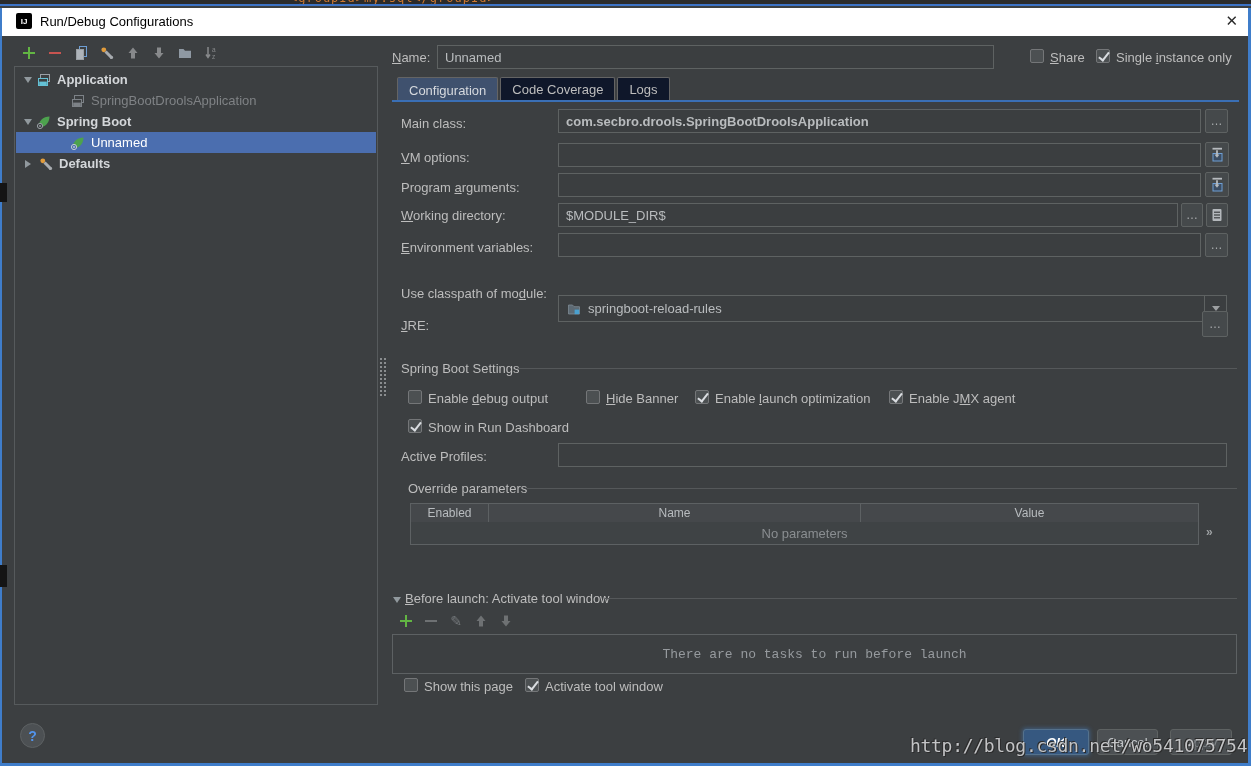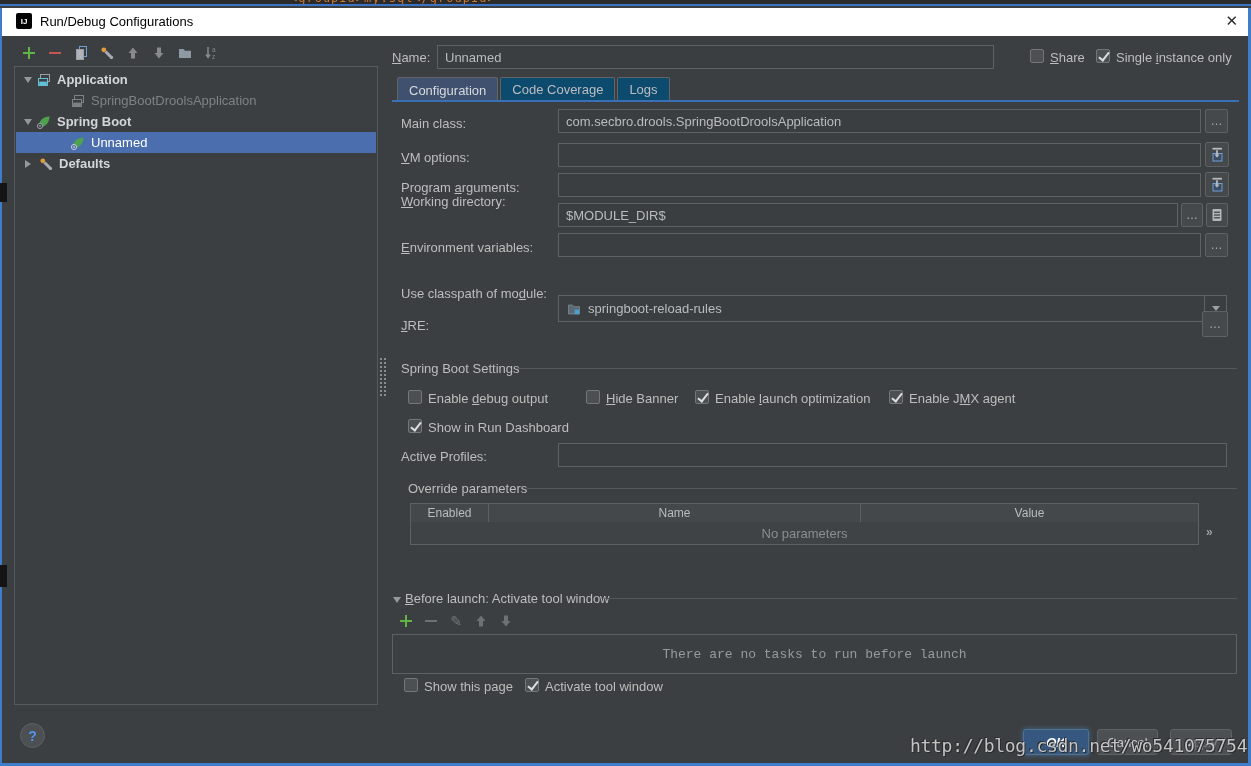--- a/index.html
+++ b/index.html
@@ -57,21 +57,21 @@
   .arr { width:0; height:0; border-left:4px solid transparent; border-right:4px solid transparent; border-top:5px solid #9da0a2; }
   .cb { position:absolute; width:14px; height:14px; background:#4c5052; border:1px solid #747678; border-radius:2px; }
   .cb.on::after { content:""; position:absolute; left:4px; top:0px; width:4px; height:9px;
                   border:solid #dadde1; border-width:0 2px 2px 0; transform:rotate(38deg); }
   .dim { color:#74787b; }
   .sepline { position:absolute; height:1px; background:#55585a; }
 
   
   .tabs { left:397px; top:77px; display:flex; align-items:center; height:24px; }
   .tab { border:1px solid #646464; border-bottom:none; border-radius:2px 2px 0 0; padding:4px 11px 4px;
-         margin-right:2px; color:#bdbdbd; background:#0c4a6e; }
+         margin-right:2px; color:#bdbdbd; background:#0f172a; }
   .tab.sel { background:#3f516e; color:#d6d9de; padding-top:5px; }
   .tabline { left:392px; top:100px; width:847px; height:2px; background:#3a6fb5; }
 
   
   .ptable { left:410px; top:503px; width:789px; border:1px solid #5d6163; }
   .phead { display:flex; background:#45484b; height:18px; font-size:12px; color:#b8bcbf; }
   .pc { display:flex; align-items:center; justify-content:center; border-right:1px solid #5d6163; }
   .pc:last-child { border-right:none; }
   .pbody { height:22px; display:flex; align-items:center; justify-content:center; color:#8a8e91; background:#3f4345; }
 
@@ -234,21 +234,21 @@
   <span class="lbl" style="left:1116px;top:50px;"><i>Single </i><i class="u">i</i><i>nstance only</i></span>
 
   <div class="abs tabs">
     <div class="tab sel">Configuration</div>
     <div class="tab">Code Coverage</div>
     <div class="tab">Logs</div>
   </div>
   <div class="abs tabline"></div>
 
   <span class="lbl" style="left:401px;top:116px;">Main class:</span>
-  <div class="fld" style="left:558px;top:109px;width:643px;height:24px;">
+  <div class="fld" style="left:558px;top:109px;width:643px;height:24px;font-weight:bold;">
       <span>com.secbro.drools.SpringBootDroolsApplication</span>
     </div>
   <div class="btn24" style="left:1205px;top:109px;width:23px;height:24px;">…</div>
 
   <span class="lbl" style="left:401px;top:150px;"><i></i><i class="u">V</i><i>M options:</i></span>
   <div class="fld" style="left:558px;top:143px;width:643px;height:24px;">
       <span></span>
     </div>
   <div class="btn24" style="left:1205px;top:142px;width:24px;height:25px;">
     <svg viewBox="0 0 16 16">
@@ -265,21 +265,21 @@
     </div>
   <div class="btn24" style="left:1205px;top:172px;width:24px;height:25px;">
     <svg viewBox="0 0 16 16">
         <rect x="4" y="6.5" width="9" height="7.5" fill="#3b4d63" stroke="#6e9fd5"></rect>
         <rect x="3.5" y="0.8" width="9.5" height="1.8" fill="#b6babe"></rect>
         <path d="M8 3.2 v5" stroke="#b6babe" stroke-width="1.8"></path>
         <path d="M5.5 7.6 h5 L8 10.8 Z" fill="#b6babe"></path>
       </svg>
   </div>
 
-  <span class="lbl" style="left:401px;top:194px;text-align:right;"><i></i><i class="u">W</i><i>orking directory:</i></span>
+  <span class="lbl" style="left:401px;top:208px;text-align:right;"><i></i><i class="u">W</i><i>orking directory:</i></span>
   <div class="fld" style="left:558px;top:203px;width:620px;height:24px;">
       <span>$MODULE_DIR$</span>
     </div>
   <div class="btn24" style="left:1181px;top:203px;width:22px;height:24px;">…</div>
   <div class="btn24" style="left:1206px;top:203px;width:22px;height:24px;">
     <svg viewBox="0 0 16 16">
         <rect x="3.5" y="2" width="9" height="12" rx="1" fill="#b4b8bc"></rect>
         <rect x="5" y="4.6" width="6" height="1.2" fill="#3c3f41"></rect>
         <rect x="5" y="7.4" width="6" height="1.2" fill="#3c3f41"></rect>
         <rect x="5" y="10.2" width="6" height="1.2" fill="#3c3f41"></rect>

